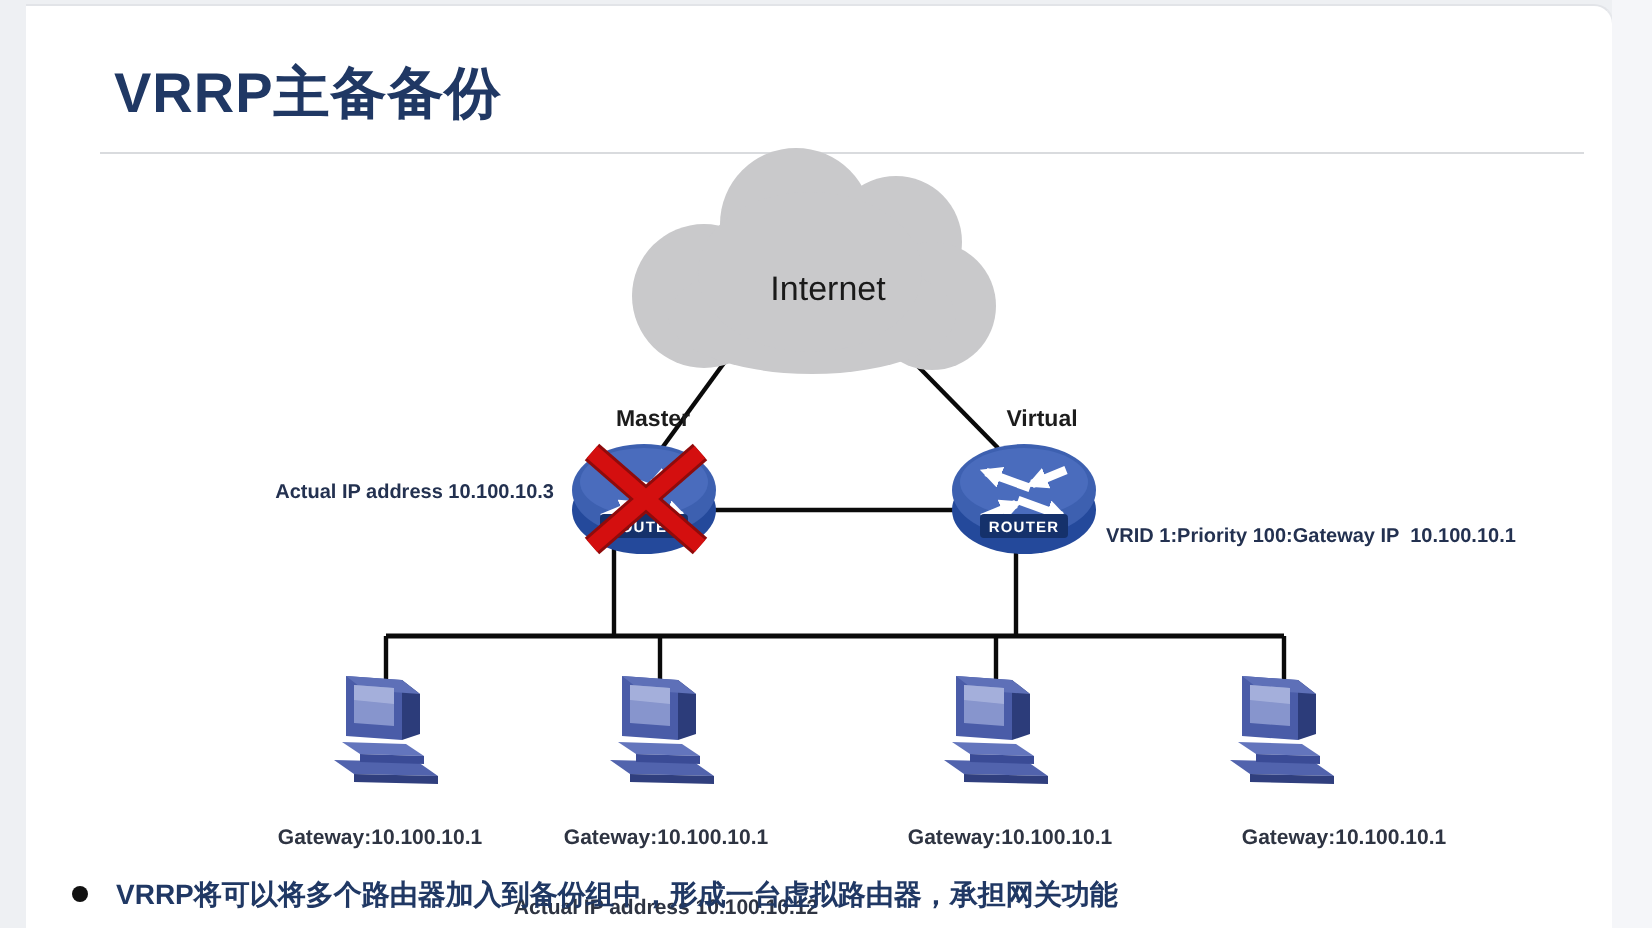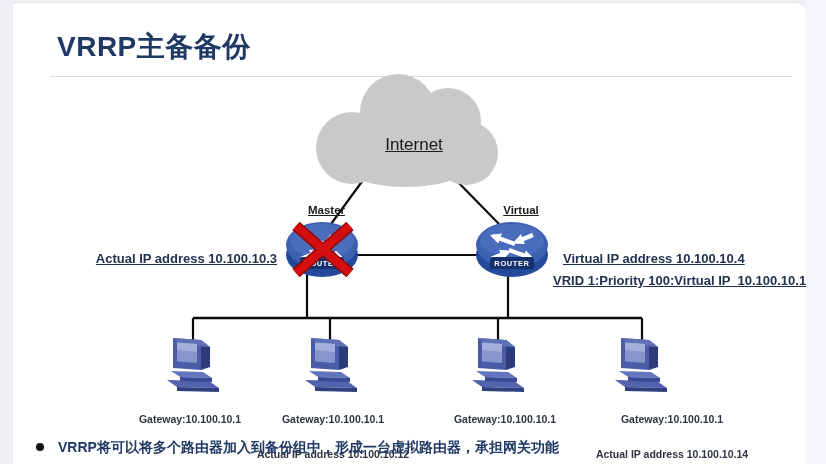--- a/index.html
+++ b/index.html
@@ -14,24 +14,24 @@
     background:#ffffff;border-top:1px solid #e2e4e8;border-right:1px solid #e6e8ec;
     border-radius:0 10px 0 0;
   }
   .right-strip{position:absolute;right:0;top:0;width:20px;height:464px;background:#f5f6f9;}
   .page-title{
     position:absolute;left:57px;top:28px;margin:0;
     font-size:28px;font-weight:700;color:#203864;letter-spacing:0.5px;
   }
   .title-rule{position:absolute;left:50px;top:76px;width:742px;height:1px;background:#d9dbde;}
   svg.topo{position:absolute;left:0;top:0;}
-  .lbl{position:absolute;color:#1c1c1c;text-decoration:underline;}
+  .lbl{position:absolute;color:#1c1c1c;}
   .internet-lbl{left:414px;top:135px;transform:translateX(-50%);font-size:17px;color:#1a1a1a;}
   .router-name{font-size:11.5px;font-weight:600;transform:translateX(-50%);}
-  .annot{font-size:13px;font-weight:700;color:#233150;white-space:pre;margin-top:10px;}
+  .annot{font-size:10px;font-weight:700;color:#233150;white-space:pre;}
   .annot-right{left:35px;width:242px;text-align:right;}
   .host-lbls{
     position:absolute;top:391px;transform:translateX(-50%);
     text-align:center;font-size:10.5px;font-weight:700;color:#2e3442;line-height:11.5px;white-space:pre;
   }
   .bullet-row{position:absolute;left:36px;top:435px;display:flex;align-items:flex-start;}
   .bullet-dot{width:8px;height:8px;border-radius:50%;background:#111;margin:8px 14px 0 0;flex:none;}
   .bullet-text{font-size:14px;font-weight:700;color:#203864;line-height:24px;white-space:nowrap;}
 </style>
 </head>
@@ -115,35 +115,33 @@
     <use href="#pc-icon" transform="translate(641,366)"></use>
   </svg>
 
   <div class="lbl internet-lbl">Internet</div>
 
   <div class="lbl router-name" style="left:306px;top:204px;padding-left:41px;">Master</div>
   <div class="lbl router-name" style="left:521px;top:204px;">Virtual</div>
 
   <div class="lbl annot annot-right" style="top:241px;">Actual IP address 10.100.10.3</div>
 
-  <div class="lbl annot" style="left:563px;top:241px;">Virtual IP address 10.100.10.4</div>
-  <div class="lbl annot" style="left:553px;top:263px;">VRID 1:Priority 100:Virtual IP  10.100.10.1</div>
+  <div class="lbl annot" style="left:553px;top:263px;">VRID 1:Priority 100:Gateway IP  10.100.10.1</div>
 
   <div class="host-lbls" style="left:190px;">
     <div>Gateway:10.100.10.1</div>
   </div>
   <div class="host-lbls" style="left:333px;">
     <div>Gateway:10.100.10.1</div>
     <div>Actual IP address 10.100.10.12</div>
   </div>
   <div class="host-lbls" style="left:505px;">
     <div>Gateway:10.100.10.1</div>
   </div>
   <div class="host-lbls" style="left:672px;">
     <div>Gateway:10.100.10.1</div>
-    <div>Actual IP address 10.100.10.14</div>
   </div>
 
   <div class="bullet-row">
     <span class="bullet-dot"></span>
     <span class="bullet-text">VRRP将可以将多个路由器加入到备份组中，形成一台虚拟路由器，承担网关功能</span>
   </div>
 </div>
 
 </body></html>

